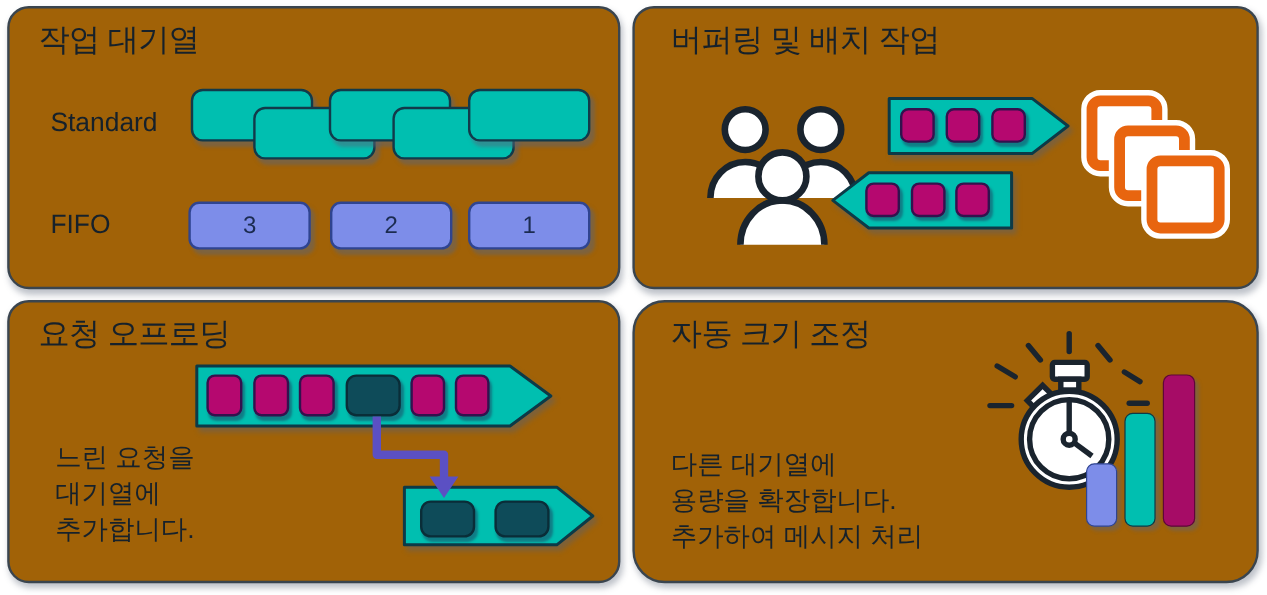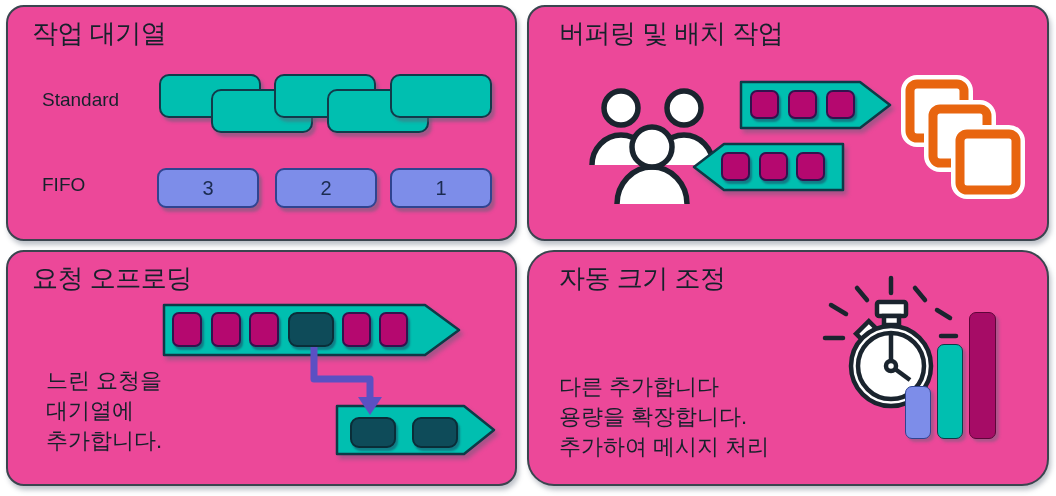--- a/index.html
+++ b/index.html
@@ -1,33 +1,33 @@
 <!DOCTYPE html>
 <html><head>
 <meta charset="utf-8">
 <style>
   * { margin:0; padding:0; box-sizing:border-box; }
   html,body { background:#ffffff; }
   body { font-family:"Liberation Sans","DejaVu Sans",sans-serif; color:#16212B; }
   .canvas { position:relative; width:1056px; height:496px; background:#ffffff; overflow:hidden; }
 
   .panel {
-    position:absolute; background:#ec4899;
+    position:absolute; background:#a16207;
     border:2px solid #3a454f; border-radius:18px;
     box-shadow:2px 4px 5px rgba(110,120,135,.45);
   }
   #panel-work-queue   { left:6px;   top:5px;   width:511px; height:236px; }
   #panel-buffering    { left:527px; top:5px;   width:522px; height:236px; }
   #panel-offloading   { left:6px;   top:250px; width:511px; height:236px; }
   #panel-autoscaling  { left:527px; top:250px; width:522px; height:236px;border-radius:27px; }
 
   .title { position:absolute; left:24px; top:9px; font-size:26px; font-weight:400; letter-spacing:-0.5px; color:#16212B; white-space:nowrap; }
   #panel-buffering .title, #panel-autoscaling .title { left:30px; }
 
-  .qlabel { position:absolute; left:34px; font-size:19px; color:#16212B; }
+  .qlabel { position:absolute; left:34px; font-size:22px; color:#16212B; }
 
   .tealbox {
     position:absolute; width:102px; height:44px;
     background:#00BFB0; border:2px solid #123a4a; border-radius:10px;
     box-shadow:3px 4px 3px rgba(90,100,120,.5);
   }
   .fifobox {
     position:absolute; width:102px; height:40px; top:161px;
     background:#7D8DE9; border:2px solid #2F4490; border-radius:9px;
     display:flex; align-items:center; justify-content:center;
@@ -184,19 +184,19 @@
         <line x1="72" y1="96" x2="91" y2="110" fill="none"></line>
         <circle cx="72" cy="96" r="5"></circle>
       </g>
     </svg>
 
     <div class="bar bar-blue"></div>
     <div class="bar bar-teal"></div>
     <div class="bar bar-magenta"></div>
 
     <div class="caption">
-      <div>다른 추가합니다</div>
+      <div>다른 대기열에</div>
       <div>용량을 확장합니다.</div>
       <div>추가하여 메시지 처리</div>
     </div>
   </section>
 
 </div>
 
 </body></html>

